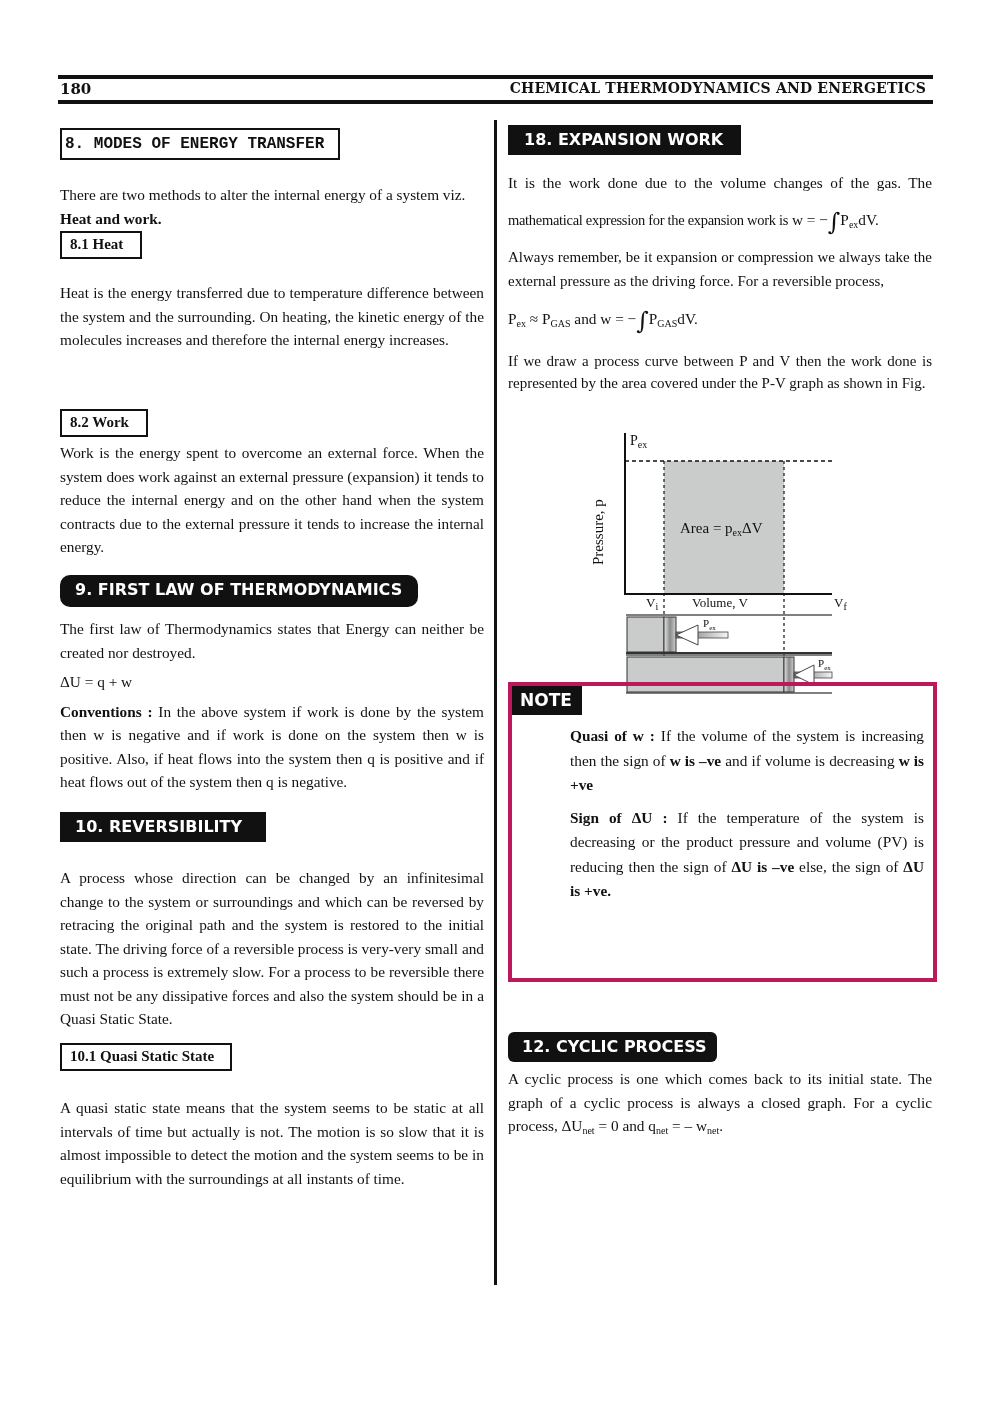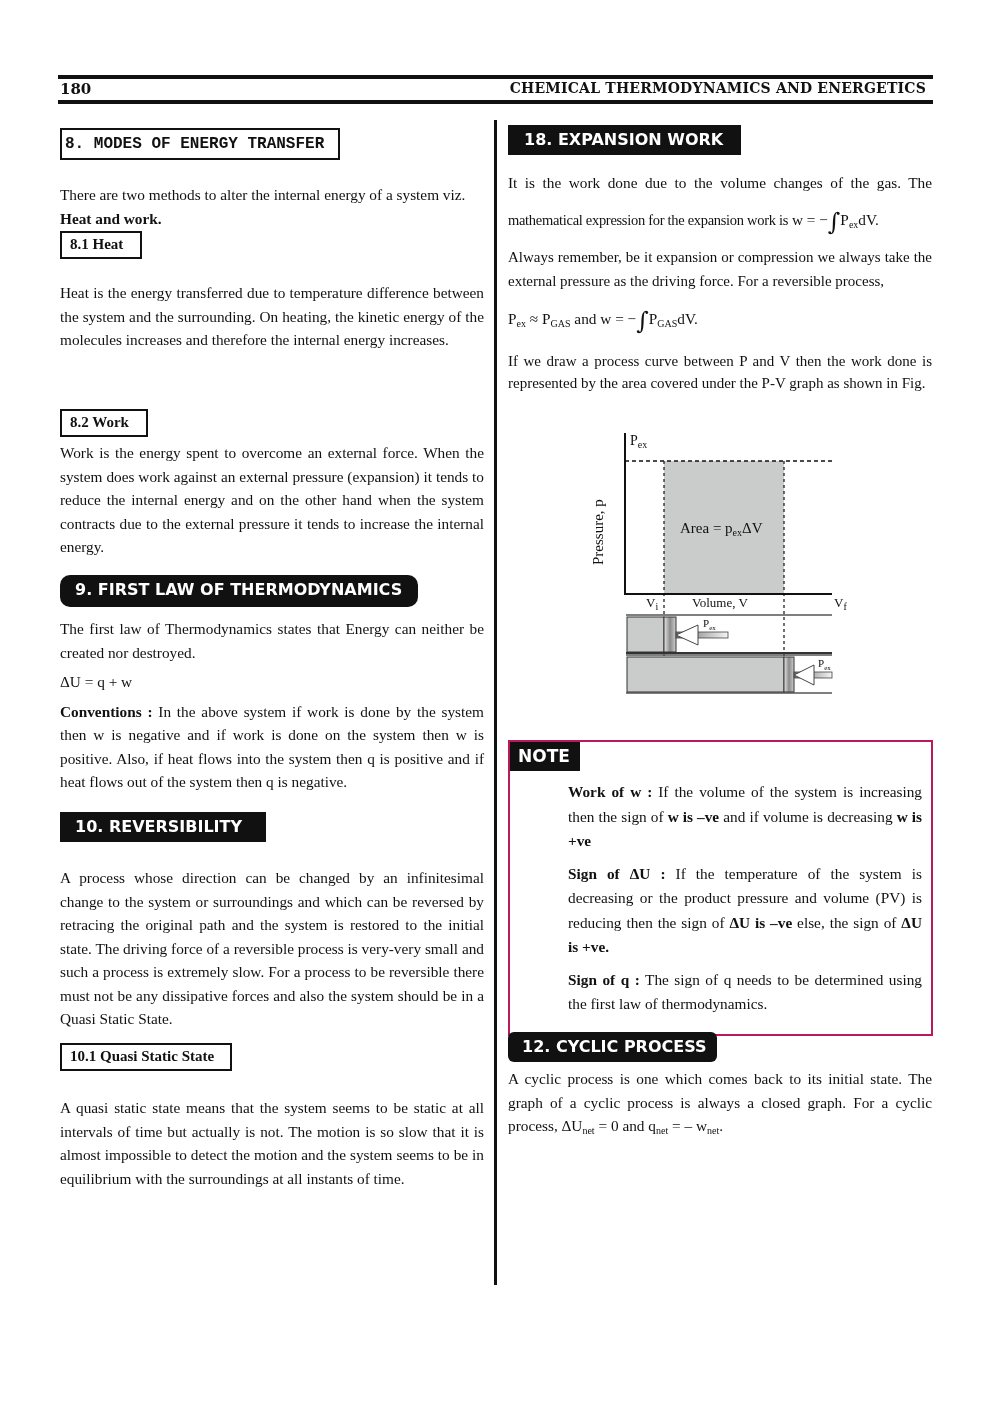--- a/index.html
+++ b/index.html
@@ -17,21 +17,21 @@
   .abs { position: absolute; }
   p.body { margin: 0; text-align: justify; }
 
   .h-box { display: inline-block; border: 2.5px solid #111; font-family: "DejaVu Sans", sans-serif; font-weight: bold; font-size: 16px; padding: 5px 14px; }
   .h-black { display: inline-block; background: #111; color: #fff; font-family: "DejaVu Sans", sans-serif; font-weight: bold; font-size: 16px; padding: 5px 14px 5px 14px; }
   .sub-box { display: inline-block; border: 2.5px solid #111; font-family: "Liberation Serif", serif; font-weight: bold; font-size: 15px; padding: 3px 8px; }
 
   sub { font-size: 10px; vertical-align: -3px; }
   .integral { font-size: 24px; vertical-align: -5px; font-family: "DejaVu Serif", serif; }
 
-  .note-box { position: absolute; left: 508px; top: 740px; width: 421px; height: 292px; border: 2px solid #be185d; }
+  .note-box { position: absolute; left: 508px; top: 682px; width: 421px; height: 292px; border: 4px solid #be185d; }
   .note-tag { position: absolute; left: 0; top: 0; background: #111; color: #fff; font-family: "DejaVu Sans", sans-serif; font-weight: bold; font-size: 17px; padding: 4px 10px 5px 8px; }
   .note-body { position: absolute; left: 58px; top: 38px; width: 354px; font-size: 15.3px; line-height: 24.5px; }
   .note-body p { margin: 0 0 8px 0; text-align: justify; }
 
   .diagram { position: absolute; left: 600px; top: 425px; width: 240px; height: 275px; }
 </style>
 </head>
 <body>
 
 <div class="header-rule-top"></div>
@@ -143,23 +143,22 @@
   <div class="abs" style="left:46px; top:170px; font-size:13px;"><span>V</span><sub>i</sub></div>
   <div class="abs" style="left:92px; top:170px; font-size:13px;">Volume, V</div>
   <div class="abs" style="left:190px; top:170px; font-size:13px;margin-left:44px;"><span>V</span><sub>f</sub></div>
   <div class="abs" style="left:103px; top:192px; font-size:11px;"><span>P</span><sub style="font-size:7px;">ex</sub></div>
   <div class="abs" style="left:218px; top:232px; font-size:11px;"><span>P</span><sub style="font-size:7px;">ex</sub></div>
 </div>
 
 <div class="note-box">
   <div class="note-tag">NOTE</div>
   <div class="note-body">
-    <p><b>Work of w :</b><span> If the volume of the system is increasing then the sign of </span><b>w is –ve</b><span> and if volume is decreasing </span><b>w is +ve</b></p>
+    <p><b>Quasi of w :</b><span> If the volume of the system is increasing then the sign of </span><b>w is –ve</b><span> and if volume is decreasing </span><b>w is +ve</b></p>
     <p><b>Sign of ΔU :</b><span> If the temperature of the system is decreasing or the product pressure and volume (PV) is reducing then the sign of </span><b>ΔU is –ve</b><span> else, the sign of </span><b>ΔU is +ve.</b></p>
-    <p><b>Sign of q :</b><span> The sign of q needs to be determined using the first law of thermodynamics.</span></p>
   </div>
 </div>
 
 <div class="abs" style="left:508px; top:1032px;">
   <span class="h-black" style="padding:5px 10px 6px 14px;border-radius:6px;">12. CYCLIC PROCESS</span>
 </div>
 <div class="col col-right" style="top:1067px;">
   <p class="body"><span>A cyclic process is one which comes back to its initial state. The graph of a cyclic process is always a closed graph. For a cyclic process, </span><span>ΔU</span><sub>net</sub><span> = 0 and q</span><sub>net</sub><span> = – w</span><sub>net</sub><span>.</span></p>
 </div>
 

